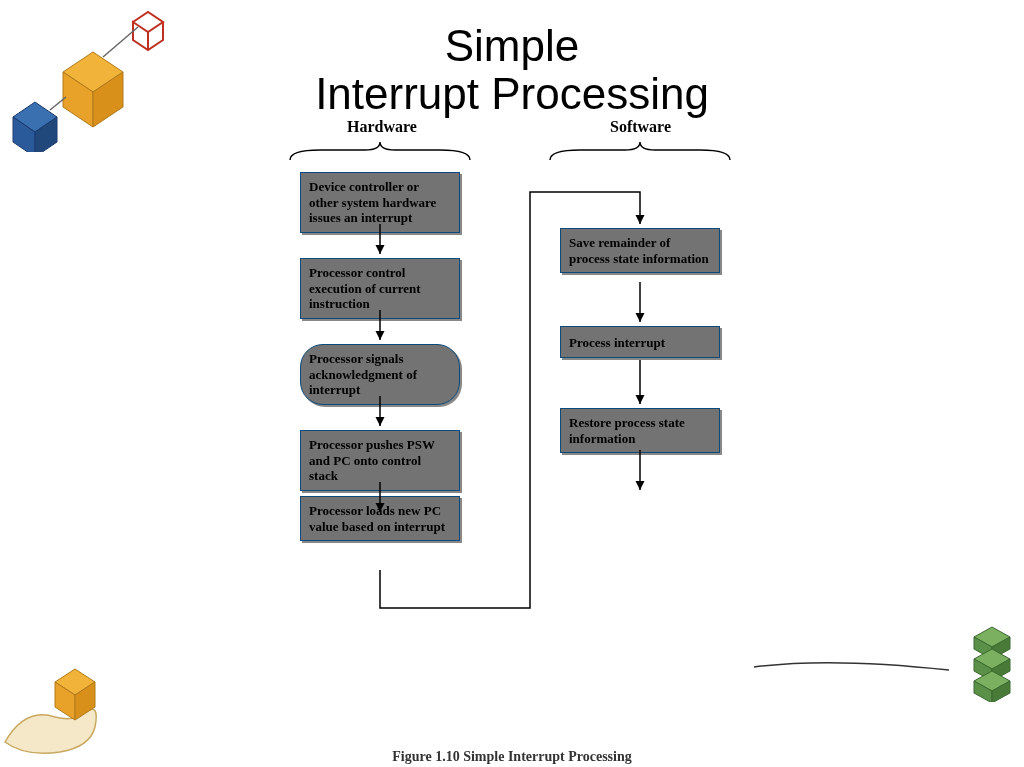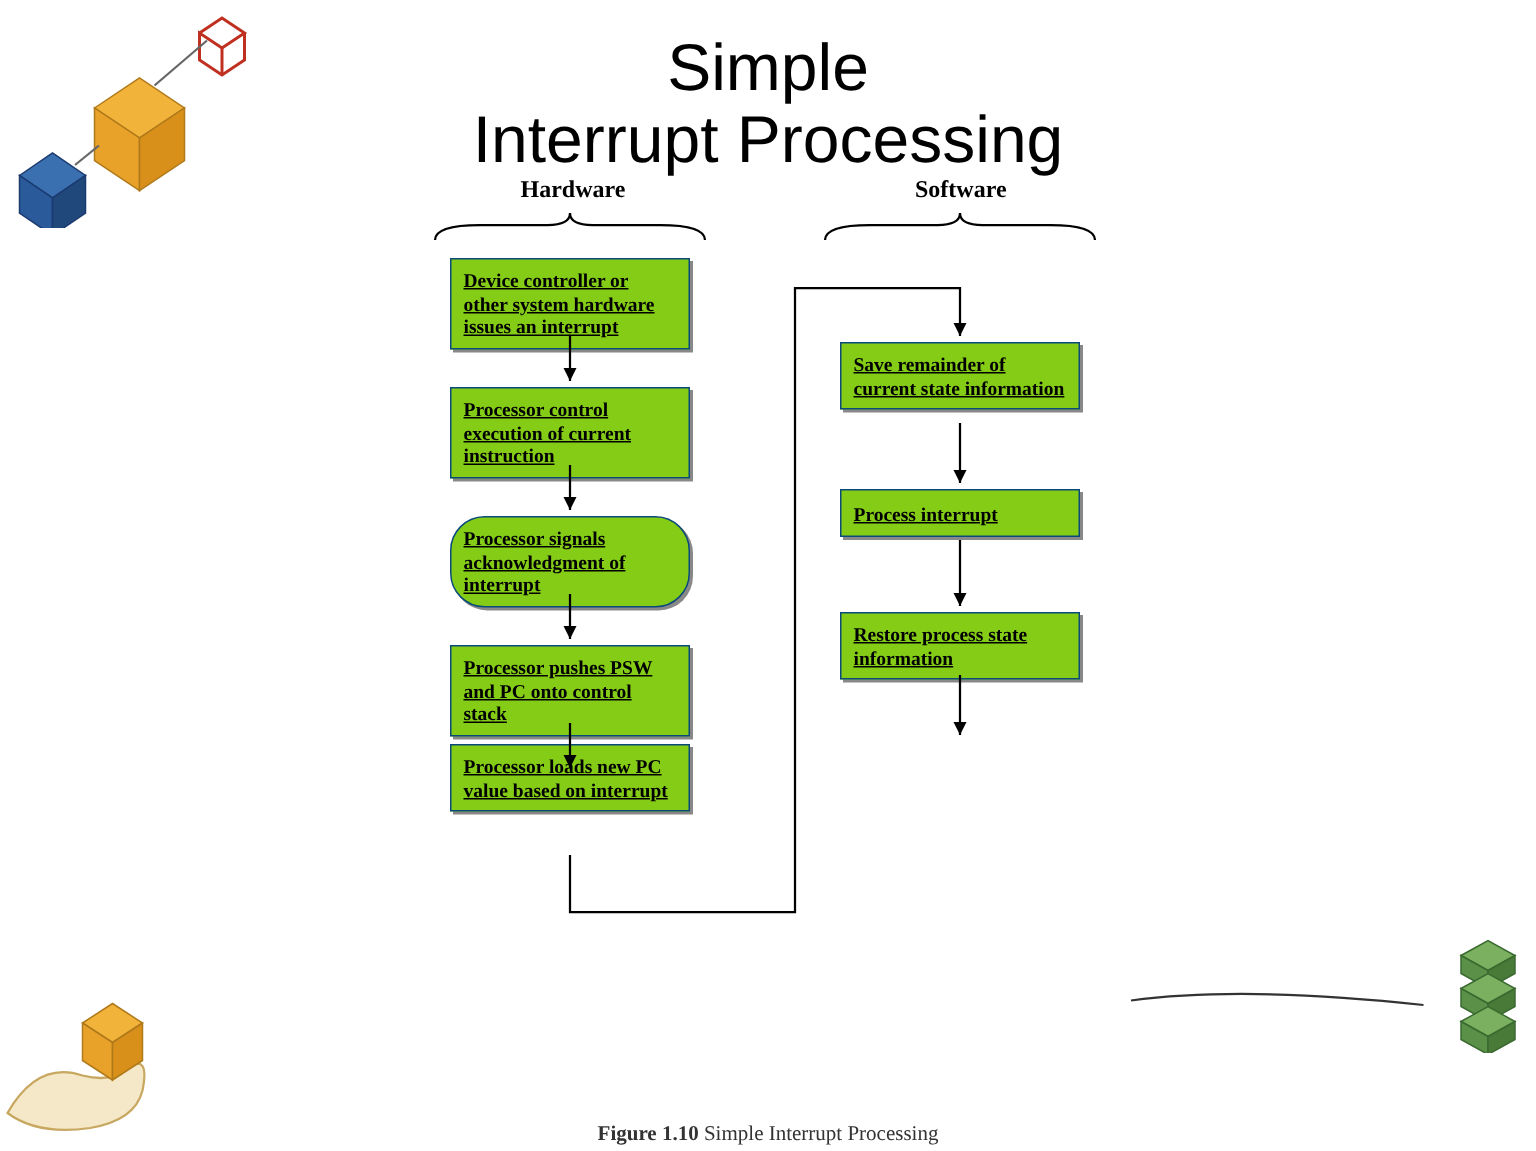--- a/index.html
+++ b/index.html
@@ -28,30 +28,29 @@
     font-family: "Times New Roman", serif;
     font-weight: bold;
     font-size: 16px;
   }
   .brace {
     position: absolute;
     font-family: serif;
   }
   .box {
     position: absolute;
-    background: #84cc16;
+    background: #737373;
     border: 1px solid #0a4a7a;
     box-shadow: 2px 2px 0 #888;
     padding: 6px 8px;
     font-family: "Times New Roman", serif;
     font-weight: bold;
     font-size: 13px;
     line-height: 1.2;
     color: #000;
-    text-decoration: underline;
   }
   .caption {
     position: absolute;
     font-family: "Times New Roman", serif;
     font-size: 14px;
     color: #333;
     bottom: 2px;
     width: 100%;
     text-align: center;
   }
@@ -82,21 +81,21 @@
   <svg class="brace" style="left:540px; top:138px;" width="200" height="30">
     <path d="M 10 22 Q 10 12 40 12 L 85 12 Q 100 12 100 4 Q 100 12 115 12 L 160 12 Q 190 12 190 22" stroke="#000" stroke-width="1.5" fill="none"></path>
   </svg>
 
   <div class="box" style="left:300px; top:172px; width:160px;">Device controller or other system hardware issues an interrupt</div>
   <div class="box" style="left:300px; top:258px; width:160px;">Processor control execution of current instruction</div>
   <div class="box" style="left:300px; top:344px; width:160px;border-radius:23px;">Processor signals acknowledgment of interrupt</div>
   <div class="box" style="left:300px; top:430px; width:160px;">Processor pushes PSW and PC onto control stack</div>
   <div class="box" style="left:300px; top:496px; width:160px;">Processor loads new PC value based on interrupt</div>
 
-  <div class="box" style="left:560px; top:228px; width:160px;">Save remainder of current state information</div>
+  <div class="box" style="left:560px; top:228px; width:160px;">Save remainder of process state information</div>
   <div class="box" style="left:560px; top:408px; width:160px;">Restore process state information</div>
   <div class="box" style="left:560px; top:326px; width:160px; height:32px; padding-top:8px;">Process interrupt</div>
 
   <svg style="position:absolute; left:0; top:0;" width="1024" height="767">
     <defs>
       <marker id="ah" markerWidth="8" markerHeight="8" refX="6" refY="3" orient="auto">
         <path d="M0,0 L6,3 L0,6 Z" fill="#000"></path>
       </marker>
     </defs>
 
@@ -113,21 +112,21 @@
     <line x1="640" y1="282" x2="640" y2="322" stroke="#000" stroke-width="1.5" marker-end="url(#ah)"></line>
 
     <line x1="640" y1="360" x2="640" y2="404" stroke="#000" stroke-width="1.5" marker-end="url(#ah)"></line>
 
     <line x1="640" y1="450" x2="640" y2="490" stroke="#000" stroke-width="1.5" marker-end="url(#ah)"></line>
   </svg>
 
 </div>
 
 <div class="caption">
-  <span style="font-weight:bold;">Figure 1.10   </span><span style="font-weight:normal;">Simple Interrupt Processing</span>
+  <span style="font-weight:bold;">Figure 1.10   </span><span style="font-weight:bold;">Simple Interrupt Processing</span>
 </div>
 
 <svg class="deco-tl" viewBox="0 0 170 150">
 
   <g transform="translate(55,50)">
     <polygon points="0,20 30,0 60,20 30,40" fill="#f2b33a" stroke="#b07a1a"></polygon>
     <polygon points="0,20 0,55 30,75 30,40" fill="#e8a22a" stroke="#b07a1a"></polygon>
     <polygon points="60,20 60,55 30,75 30,40" fill="#d8901a" stroke="#b07a1a"></polygon>
   </g>
 

